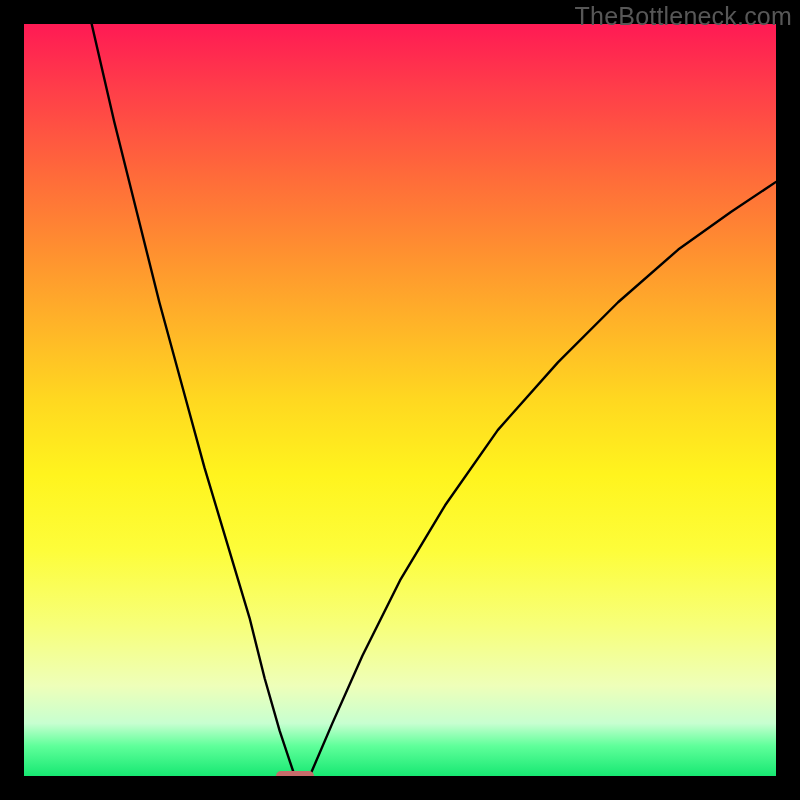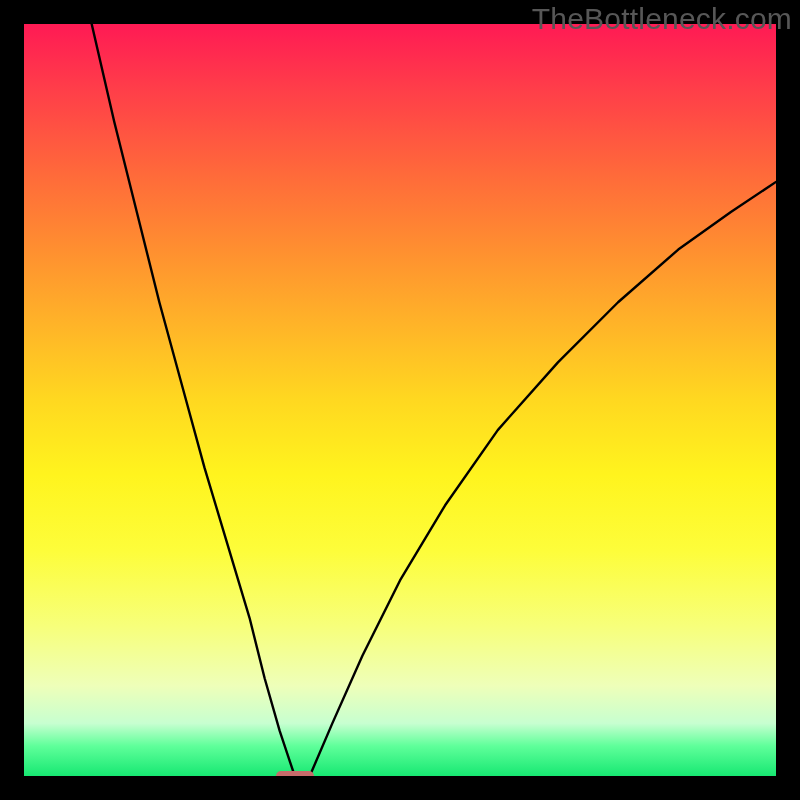--- a/index.html
+++ b/index.html
@@ -62,21 +62,21 @@
     height: 12px;
     border-radius: 6px;
     background: #c76b6b;
   }
 
   .watermark {
     position: absolute;
     top: 2px;
     right: 8px;
     color: #575757;
-    font-size: 30px;
+    font-size: 25px;
     font-weight: 500;
     letter-spacing: 0.2px;
     user-select: none;
   }
 </style>
 </head>
 <body>
 
 <div class="frame">
 

